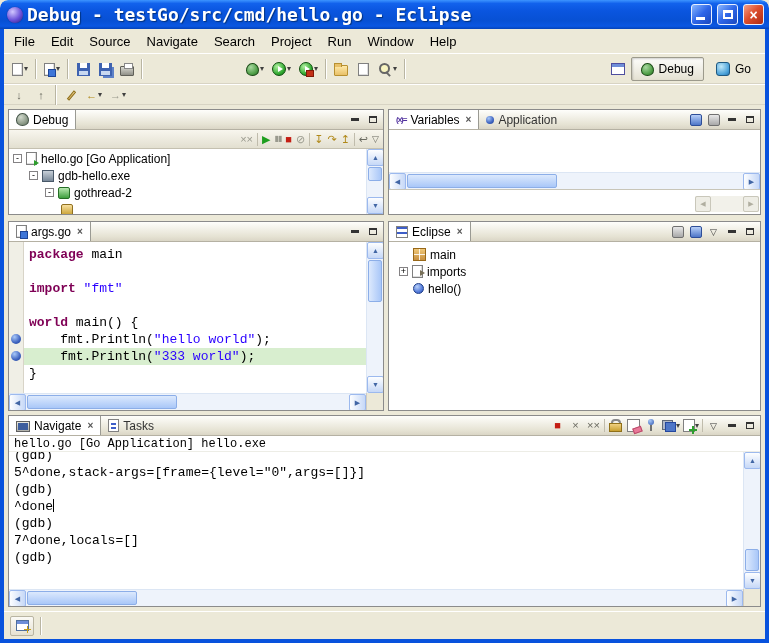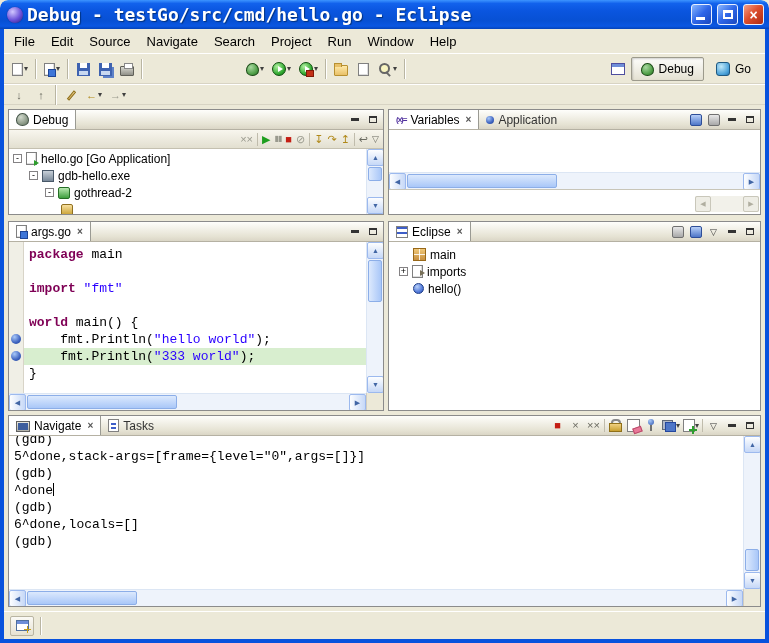--- a/index.html
+++ b/index.html
@@ -523,28 +523,29 @@
             <span class="vsep"></span>
             <span class="vbtn">▽</span>
             <span class="vbtn">
                 <span class="minbar2"></span>
               </span>
             <span class="vbtn">
                 <span class="maxbox2"></span>
               </span>
           </div>
         </div>
+        <div class="console-label">hello.go [Go Application] hello.exe</div>
         <div class="console-body">
           <div class="console-text">
             <div>(gdb)</div>
             <div>5^done,stack-args=[frame={level="0",args=[]}]</div>
             <div>(gdb)</div>
             <div><span>^done</span><span class="caret"></span></div>
             <div>(gdb)</div>
-            <div>6^done,locals=[]</div>
+            <div>7^done,locals=[]</div>
             <div>(gdb)</div>
           </div>
           <div class="sbv">
             <div class="sb-btn">▲</div>
             <div class="sb-track">
                 <div class="sb-thumb" style="bottom:1px;height:22px"></div>
               </div>
             <div class="sb-btn">▼</div>
           </div>
         </div>

